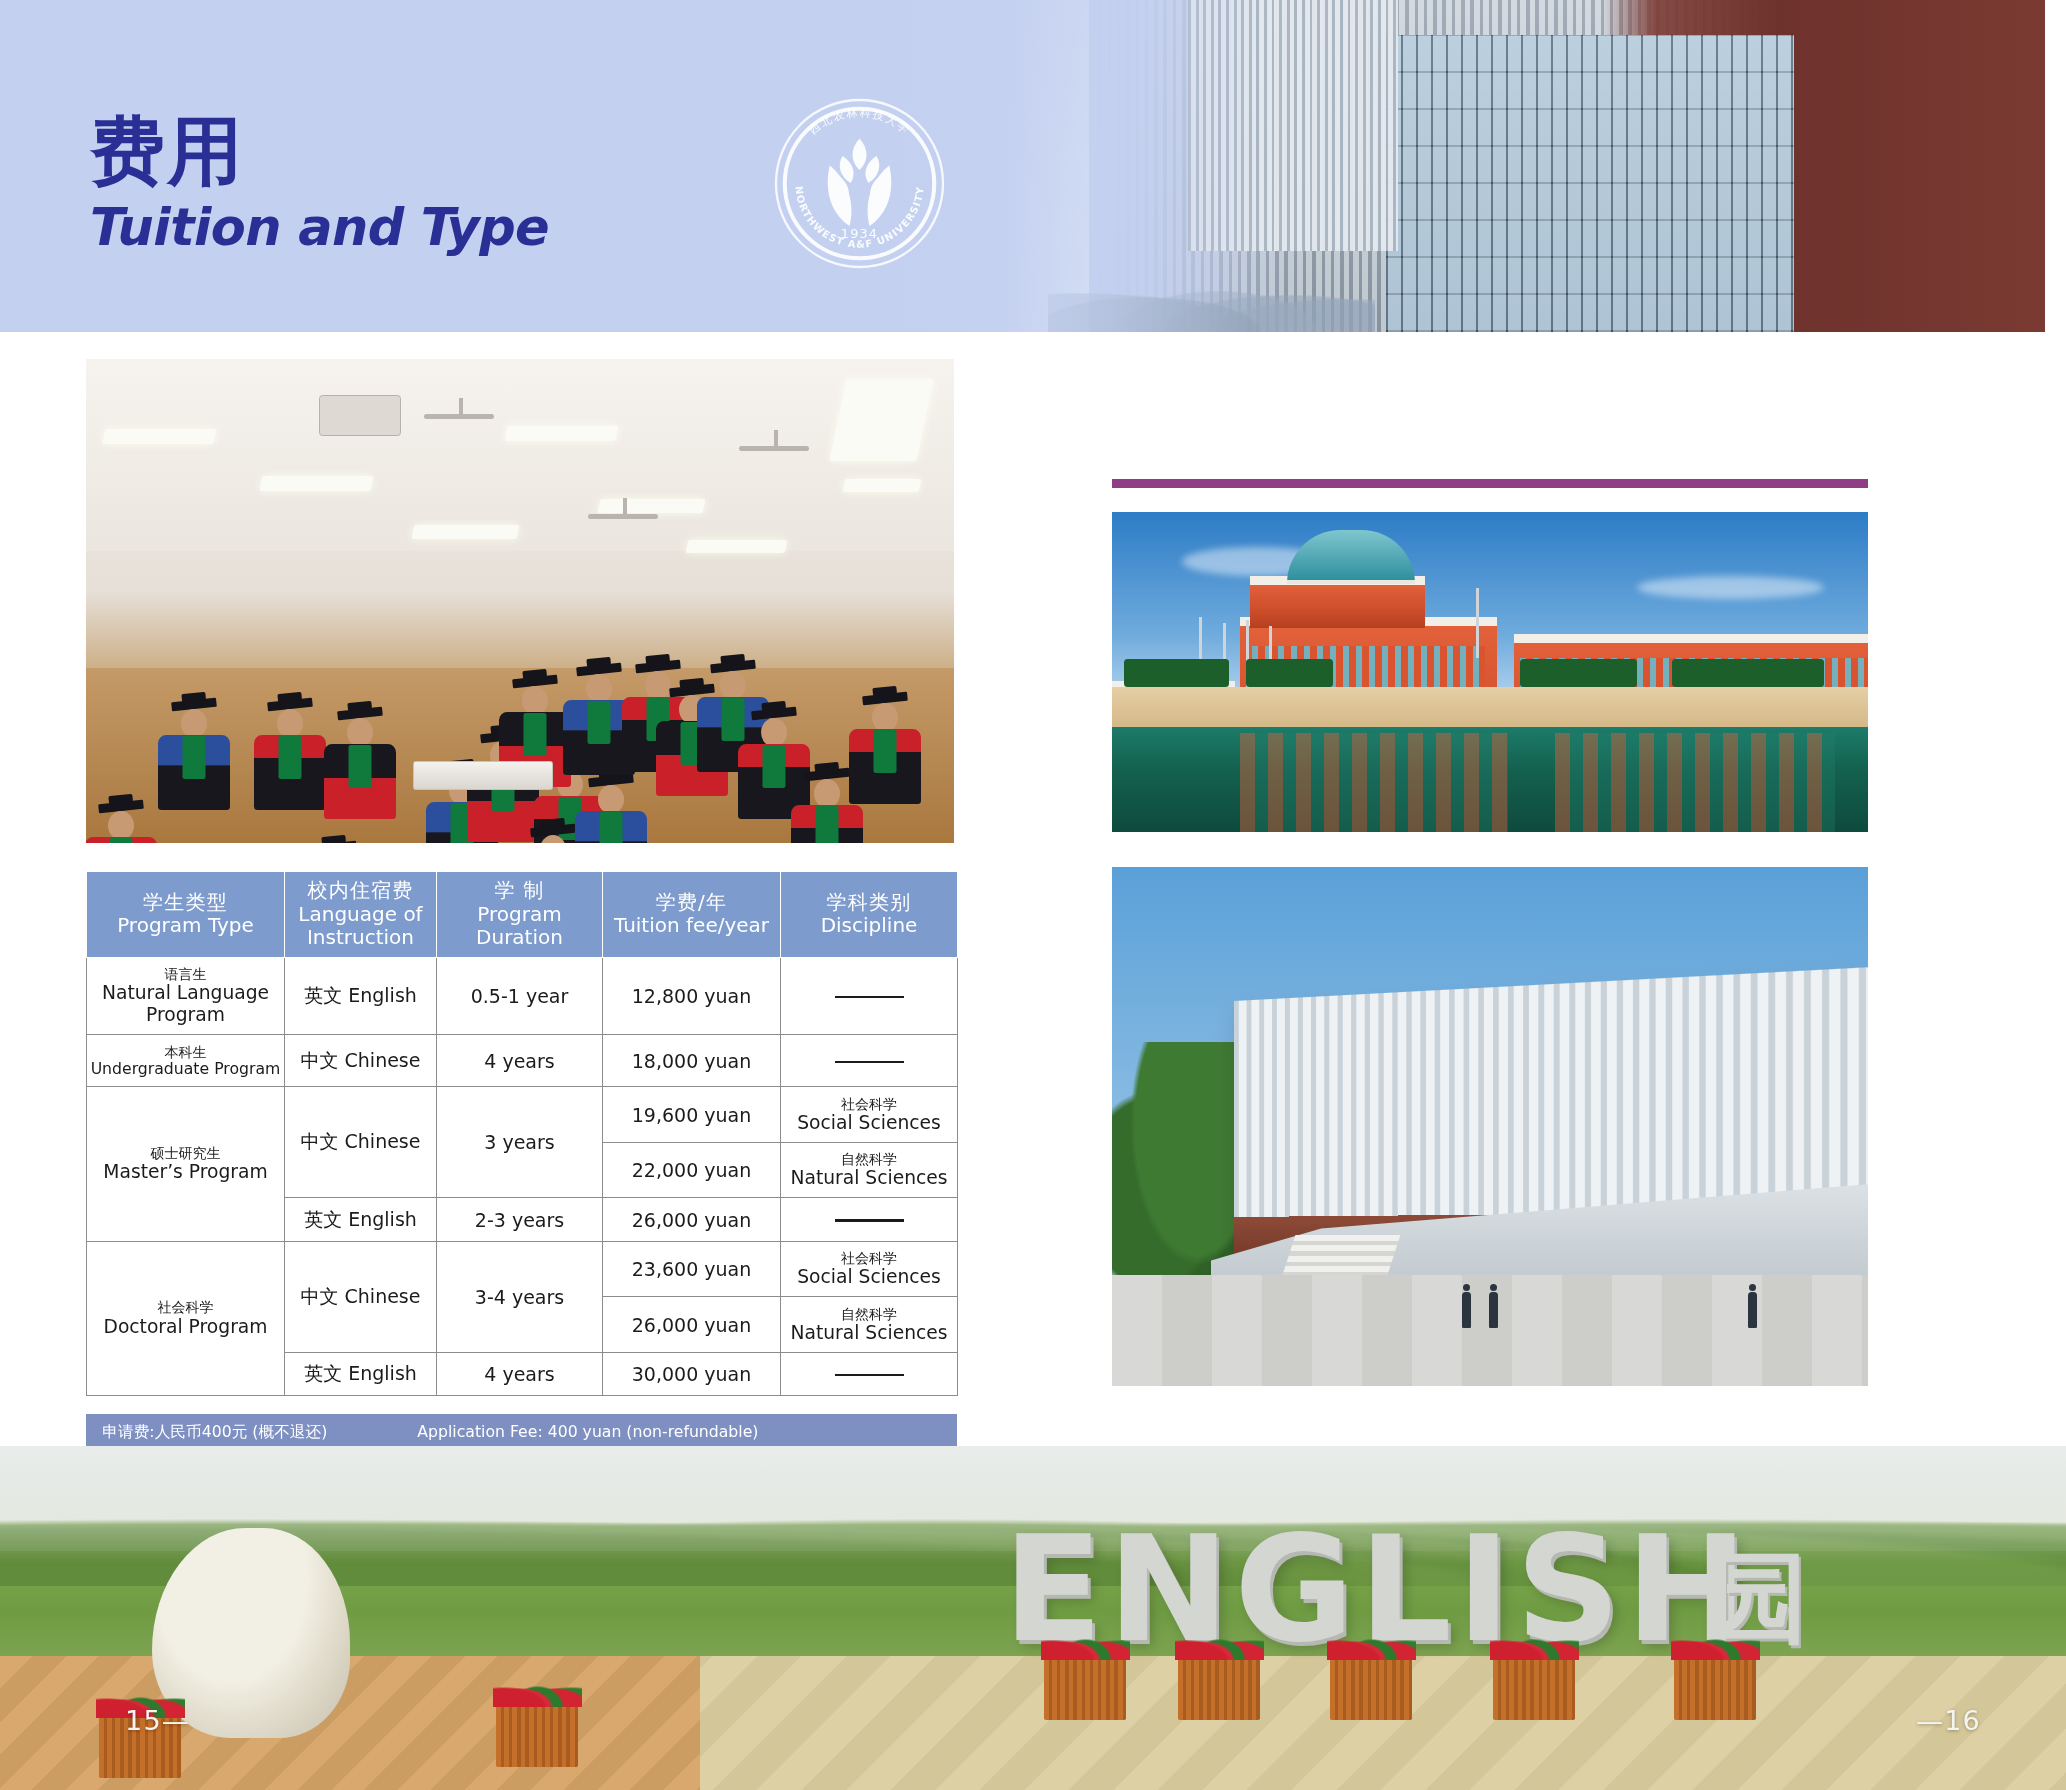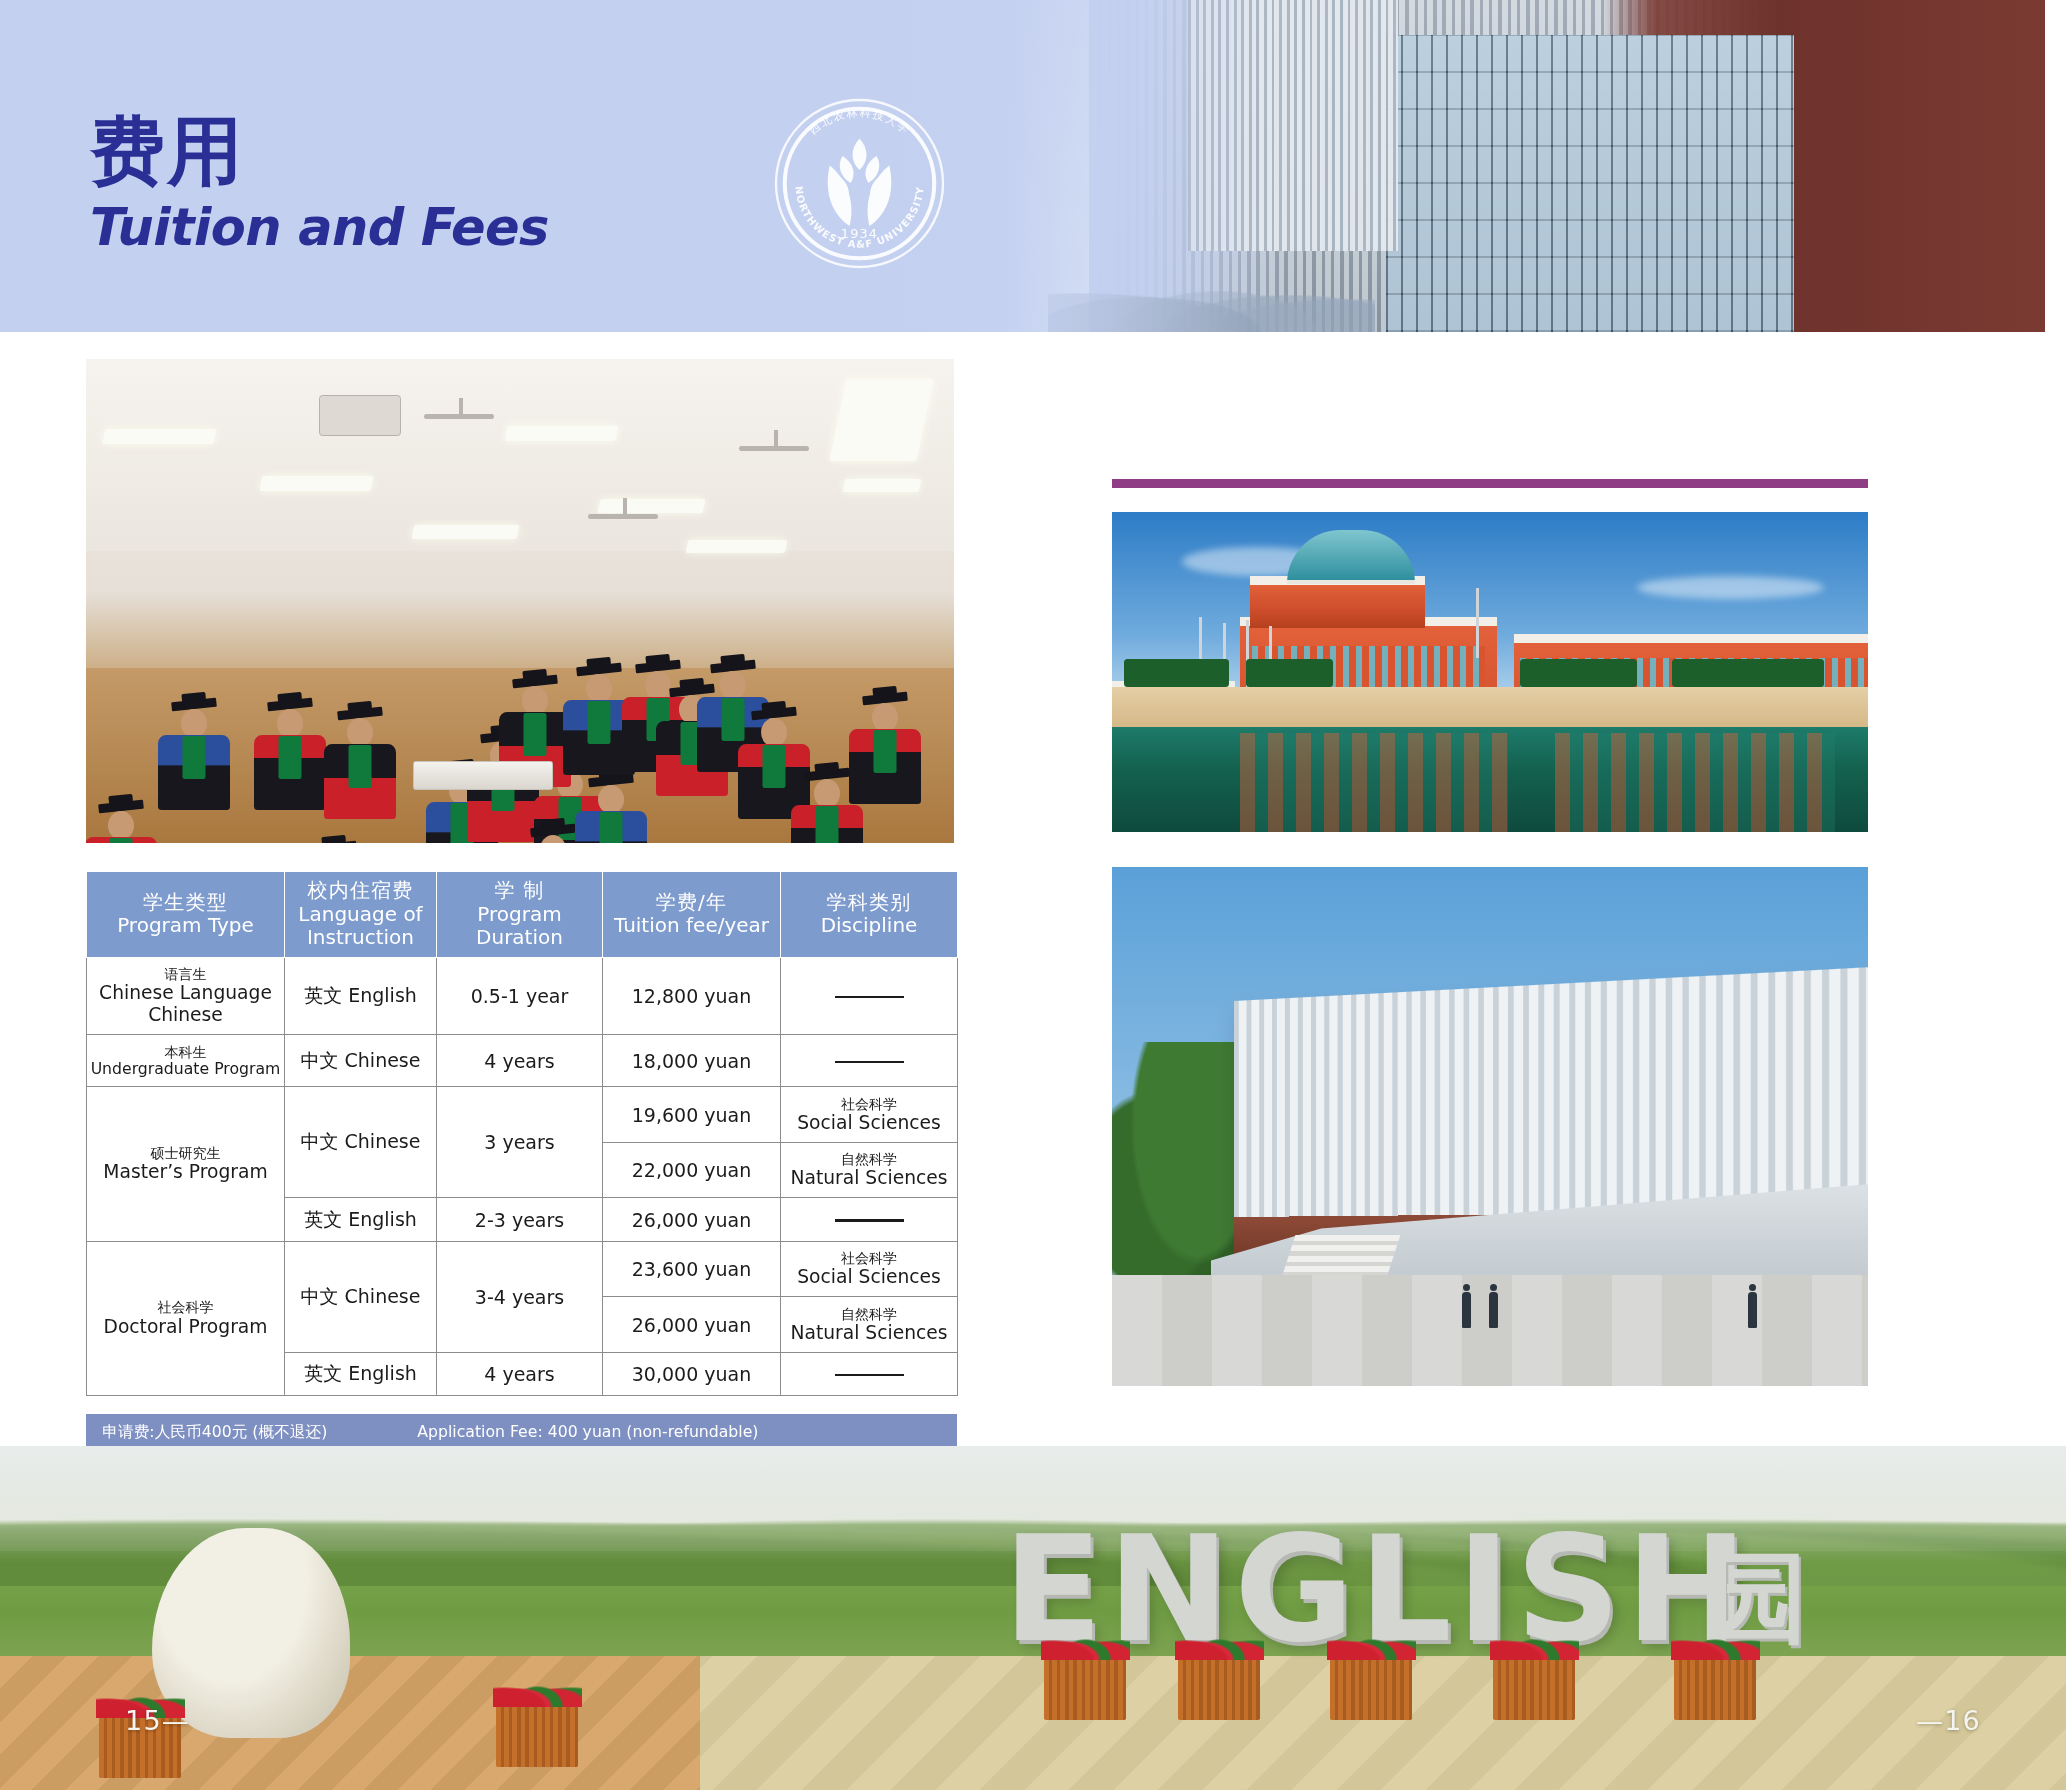--- a/index.html
+++ b/index.html
@@ -299,21 +299,21 @@
       <div class="hp-bldg"></div>
       <div class="hp-brick"></div>
       <div class="hp-glass"></div>
       <div class="hp-louvre"></div>
       <div class="hp-trees"></div>
       <div class="hp-fade-left"></div>
     </div>
 
     <div class="title-block">
       <div class="title-cn">费用</div>
-      <div class="title-en">Tuition and Fees</div>
+      <div class="title-en">Tuition and Type</div>
     </div>
 
     <div class="logo-seal">
       <svg width="181" height="181" viewBox="0 0 310 310" aria-hidden="true">
         <defs>
           <path id="arcTop" d="M 40 155 A 115 115 0 0 1 270 155"></path>
           <path id="arcBot" d="M 45 155 A 110 110 0 0 0 265 155"></path>
         </defs>
         <circle cx="155" cy="155" r="143" fill="none" stroke="#ffffff" stroke-width="4" opacity="0.85"></circle>
         <circle cx="155" cy="155" r="128" fill="none" stroke="#ffffff" stroke-width="7" opacity="0.9"></circle>
@@ -537,21 +537,21 @@
           <span class="th-cn">学科类别</span>
           <span class="th-en">Discipline</span>
         </th>
       </tr>
     </thead>
     <tbody>
 
       <tr>
         <td>
           <span class="cell-cn">语言生</span>
-          <span class="cell-en">Chinese Language Chinese</span>
+          <span class="cell-en">Natural Language Program</span>
         </td>
         <td class="cell-one">英文  English</td>
         <td class="cell-one">0.5-1 year</td>
         <td class="cell-one">12,800 yuan</td>
         <td><span class="dash"></span></td>
       </tr>
 
       <tr>
         <td>
           <span class="cell-cn">本科生</span>

